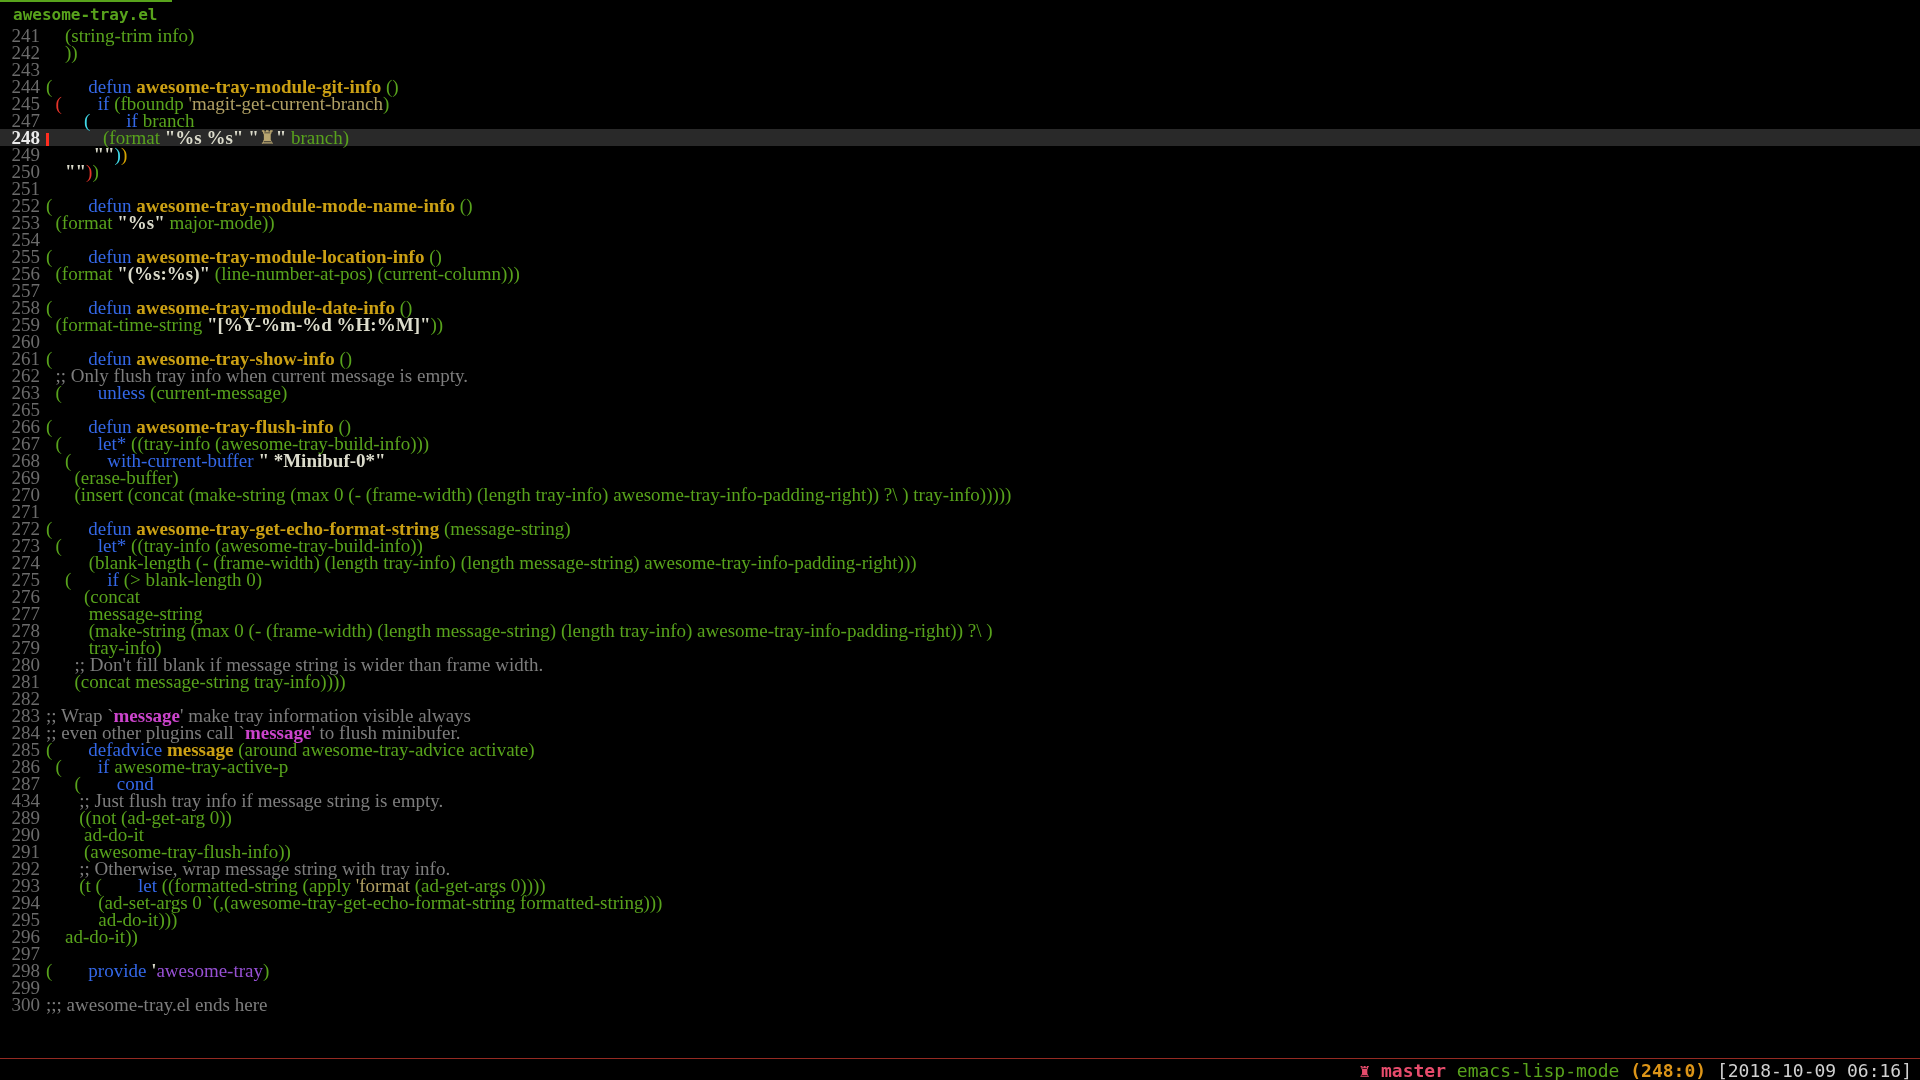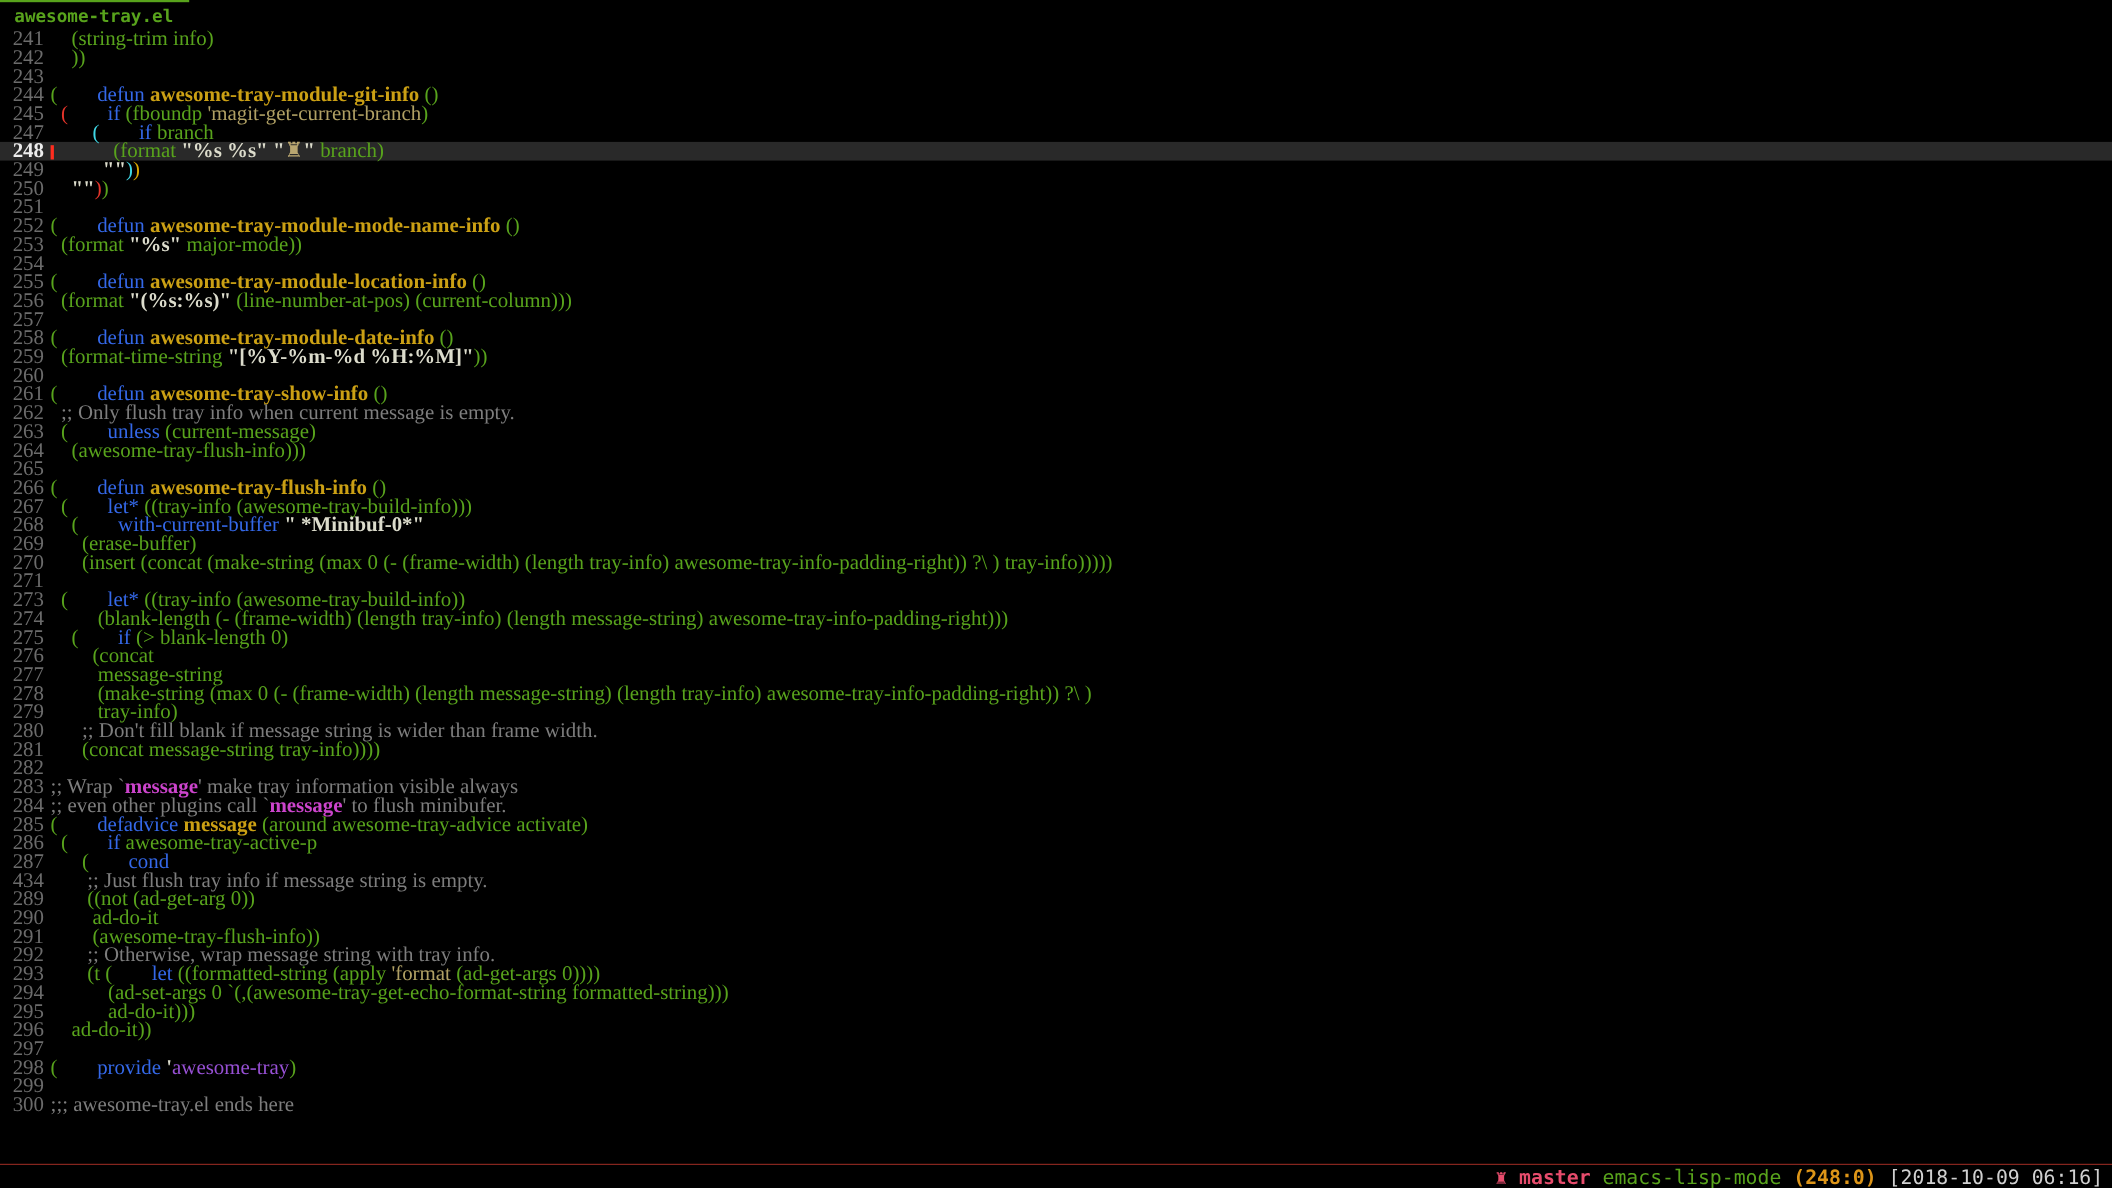--- a/index.html
+++ b/index.html
@@ -54,28 +54,28 @@
     <div class="line"><span class="gutter">254</span></div>
     <div class="line"><span class="gutter">255</span><span class="sg-g">(</span><span class="sg-b">defun</span><span class="sg-g"> </span><span class="sg-f">awesome-tray-module-location-info</span><span class="sg-g"> ()</span></div>
     <div class="line"><span class="gutter">256</span><span class="sg-g">  (format </span><span class="sg-s">"(%s:%s)"</span><span class="sg-g"> (line-number-at-pos) (current-column)))</span></div>
     <div class="line"><span class="gutter">257</span></div>
     <div class="line"><span class="gutter">258</span><span class="sg-g">(</span><span class="sg-b">defun</span><span class="sg-g"> </span><span class="sg-f">awesome-tray-module-date-info</span><span class="sg-g"> ()</span></div>
     <div class="line"><span class="gutter">259</span><span class="sg-g">  (format-time-string </span><span class="sg-s">"[%Y-%m-%d %H:%M]"</span><span class="sg-g">))</span></div>
     <div class="line"><span class="gutter">260</span></div>
     <div class="line"><span class="gutter">261</span><span class="sg-g">(</span><span class="sg-b">defun</span><span class="sg-g"> </span><span class="sg-f">awesome-tray-show-info</span><span class="sg-g"> ()</span></div>
     <div class="line"><span class="gutter">262</span><span class="sg-g">  </span><span class="sg-c">;; Only flush tray info when current message is empty.</span></div>
     <div class="line"><span class="gutter">263</span><span class="sg-g">  (</span><span class="sg-b">unless</span><span class="sg-g"> (current-message)</span></div>
-    <div class="line"><span class="gutter">264</span><span class="sg-g">    (awesome-tray-flush-info)))</span></div>
     <div class="line"><span class="gutter">265</span></div>
     <div class="line"><span class="gutter">266</span><span class="sg-g">(</span><span class="sg-b">defun</span><span class="sg-g"> </span><span class="sg-f">awesome-tray-flush-info</span><span class="sg-g"> ()</span></div>
     <div class="line"><span class="gutter">267</span><span class="sg-g">  (</span><span class="sg-b">let*</span><span class="sg-g"> ((tray-info (awesome-tray-build-info)))</span></div>
     <div class="line"><span class="gutter">268</span><span class="sg-g">    (</span><span class="sg-b">with-current-buffer</span><span class="sg-g"> </span><span class="sg-s">" *Minibuf-0*"</span></div>
     <div class="line"><span class="gutter">269</span><span class="sg-g">      (erase-buffer)</span></div>
     <div class="line"><span class="gutter">270</span><span class="sg-g">      (insert (concat (make-string (max 0 (- (frame-width) (length tray-info) awesome-tray-info-padding-right)) ?\ ) tray-info)))))</span></div>
     <div class="line"><span class="gutter">271</span></div>
+    <div class="line"><span class="gutter">272</span><span class="sg-g">(</span><span class="sg-b">defun</span><span class="sg-g"> </span><span class="sg-f">awesome-tray-get-echo-format-string</span><span class="sg-g"> (message-string)</span></div>
     <div class="line"><span class="gutter">273</span><span class="sg-g">  (</span><span class="sg-b">let*</span><span class="sg-g"> ((tray-info (awesome-tray-build-info))</span></div>
     <div class="line"><span class="gutter">274</span><span class="sg-g">         (blank-length (- (frame-width) (length tray-info) (length message-string) awesome-tray-info-padding-right)))</span></div>
     <div class="line"><span class="gutter">275</span><span class="sg-g">    (</span><span class="sg-b">if</span><span class="sg-g"> (&gt; blank-length 0)</span></div>
     <div class="line"><span class="gutter">276</span><span class="sg-g">        (concat</span></div>
     <div class="line"><span class="gutter">277</span><span class="sg-g">         message-string</span></div>
     <div class="line"><span class="gutter">278</span><span class="sg-g">         (make-string (max 0 (- (frame-width) (length message-string) (length tray-info) awesome-tray-info-padding-right)) ?\ )</span></div>
     <div class="line"><span class="gutter">279</span><span class="sg-g">         tray-info)</span></div>
     <div class="line"><span class="gutter">280</span><span class="sg-g">      </span><span class="sg-c">;; Don't fill blank if message string is wider than frame width.</span></div>
     <div class="line"><span class="gutter">281</span><span class="sg-g">      (concat message-string tray-info))))</span></div>
     <div class="line"><span class="gutter">282</span></div>

